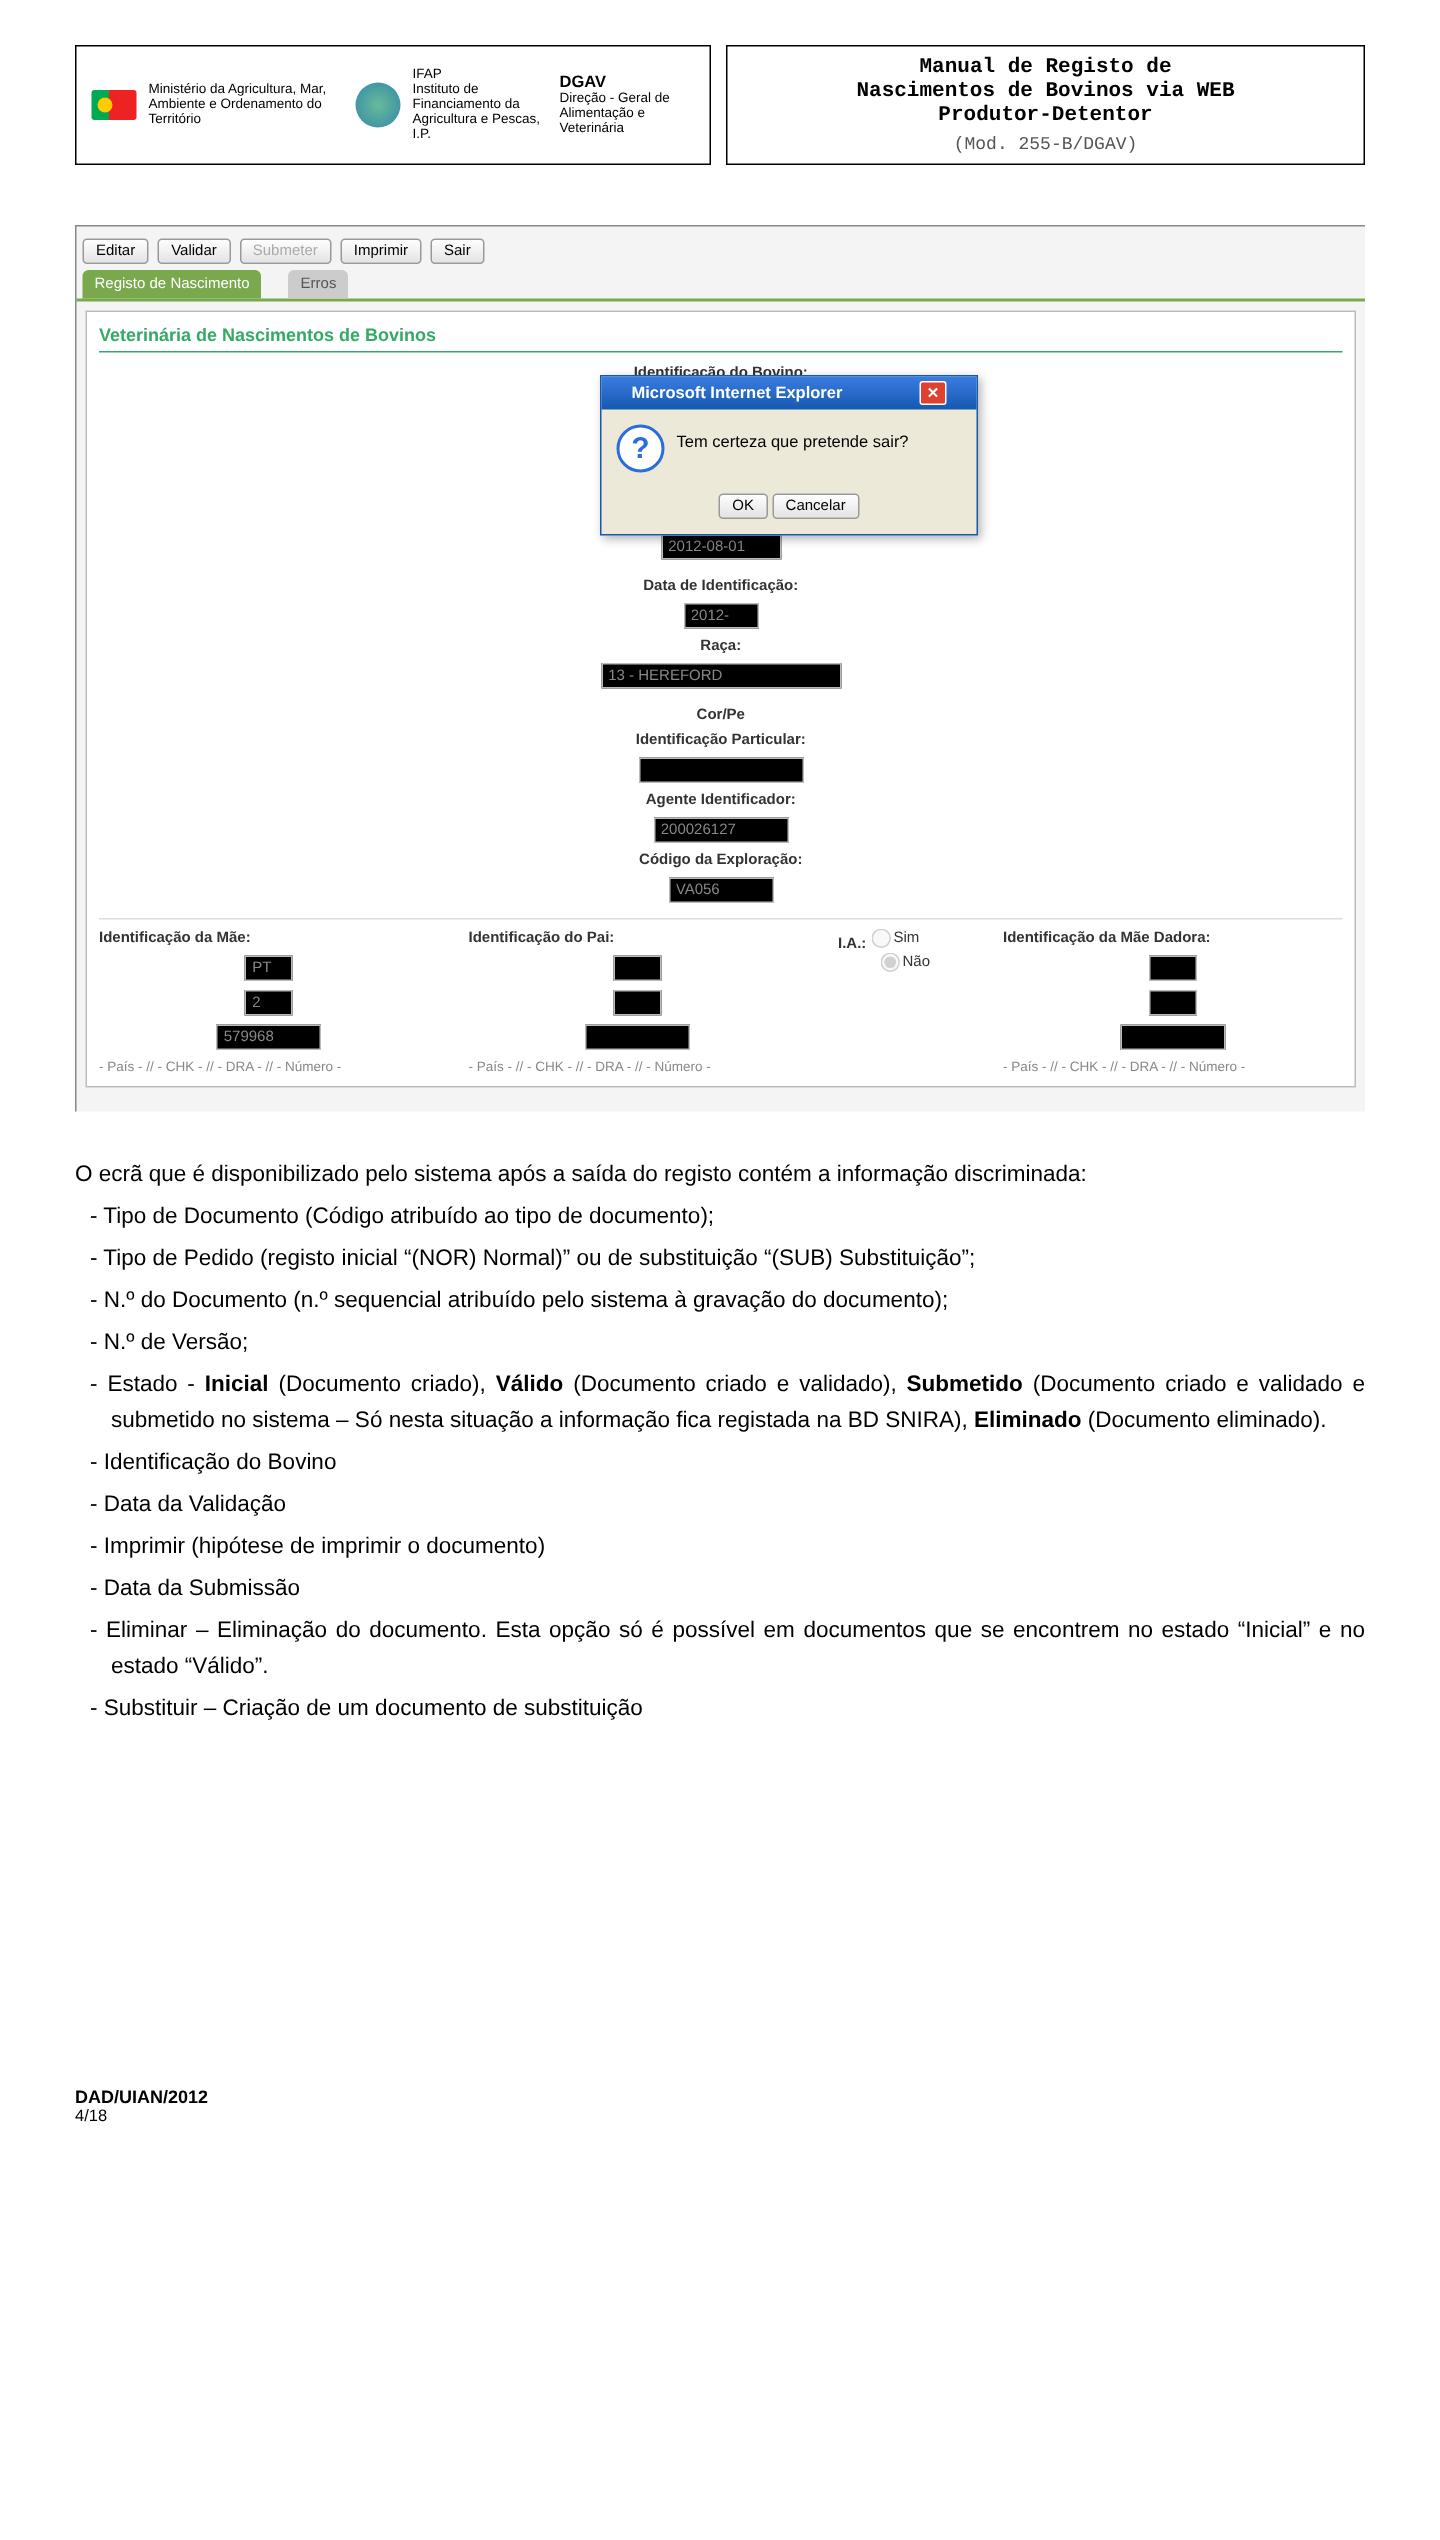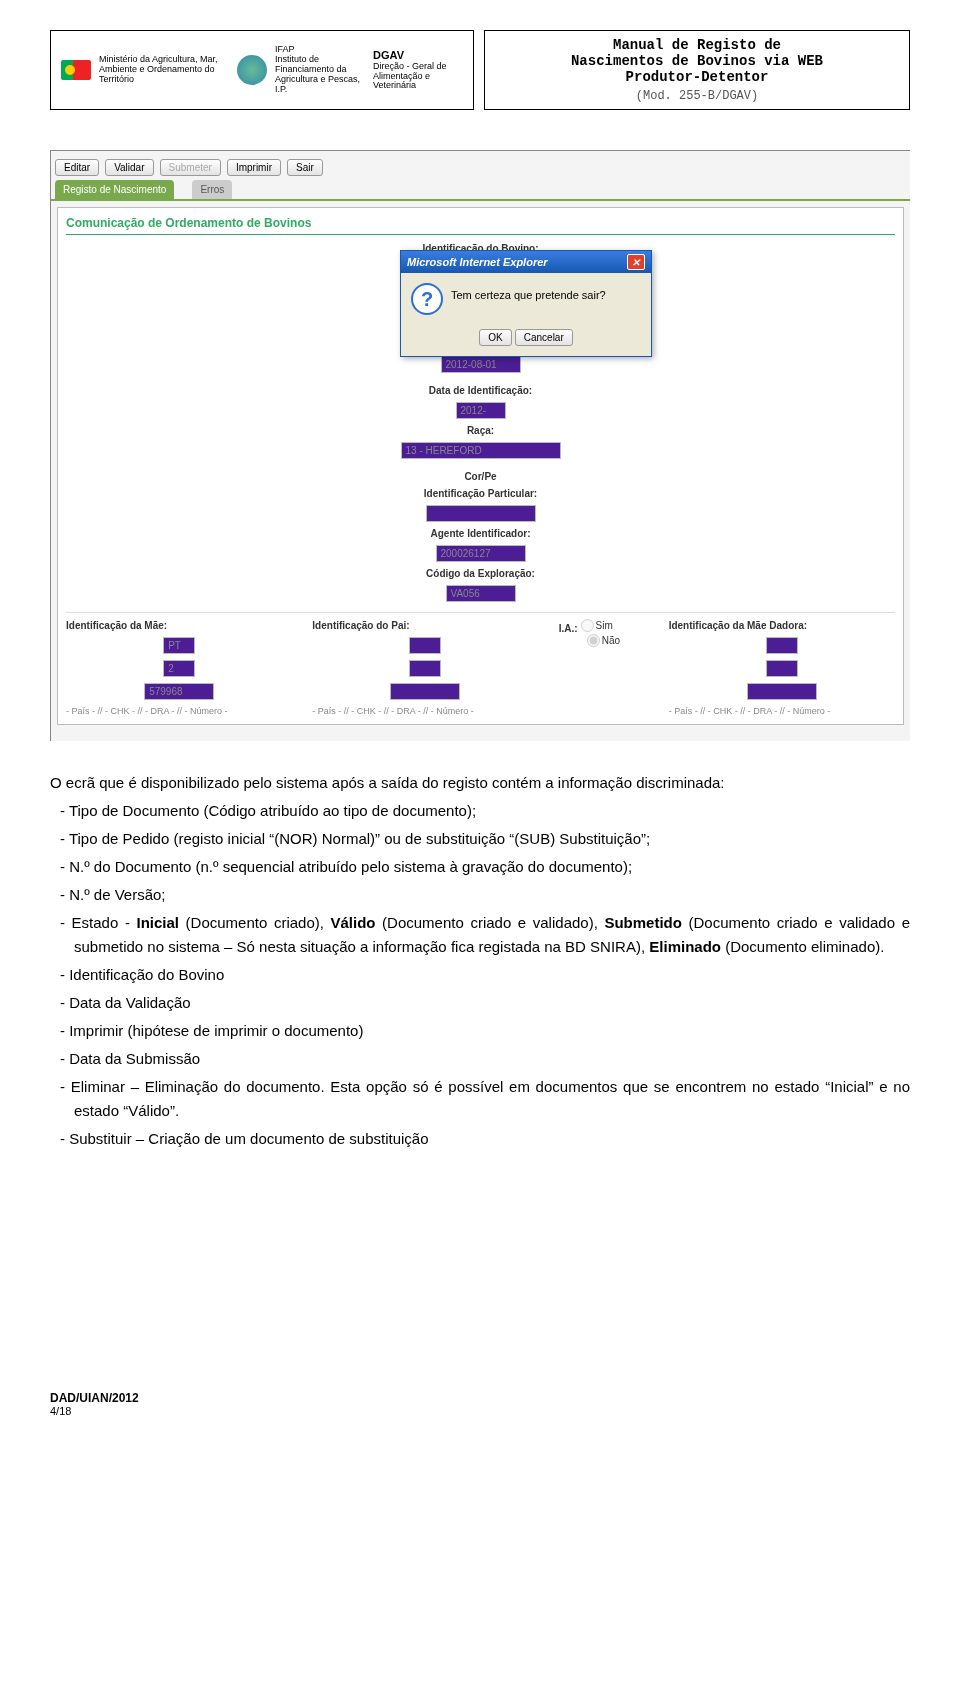--- a/index.html
+++ b/index.html
@@ -112,21 +112,21 @@
   }
   .app .panel-title {
     color:#3a6; font-weight:bold; font-size:12px;
     border-bottom:1px solid #3a6;
     padding-bottom:4px; margin-bottom:8px;
   }
   .app .row { display:flex; align-items:center; gap:6px; margin:6px 0; flex-wrap:wrap;flex-direction:column;}
   .app .lbl { font-weight:bold; font-size:10px; }
   .app input[type=text]{
     border:1px solid #bbb; padding:2px 4px; font-size:10px;
-    background:#4c1d95; color:#888;
+    background:#000000; color:#888;
   }
   .app .radio { display:inline-flex; align-items:center; gap:2px; font-size:10px;}
   .app .radio input{margin:0;}
   .app .cols3 {
     display:flex; gap:20px; margin-top:10px; border-top:1px solid #ddd; padding-top:6px;
   }
   .app .cols3 > div { flex:1; }
   .app .hint { color:#888; font-size:9px; margin-top:2px;}
   
   .app-wrap { position:relative; }
@@ -135,24 +135,23 @@
     left: 350px; top: 100px;
     width: 250px;
     background:#ece9d8;
     border:1px solid #1558b0;
     box-shadow: 2px 2px 6px rgba(0,0,0,.3);
     font-size:11px;
   }
   .dlg-title {
     background: linear-gradient(#3a7de0,#1558b0);
     color:#fff;
-    padding:3px 6px;
+    padding:3px 20px;
     display:flex; justify-content:space-between; align-items:center;
     font-weight:bold;
-    font-style:italic;
   }
   .dlg-body {
     display:flex; gap:8px; padding:10px;
   }
   .dlg-q {
     width:28px; height:28px; border-radius:50%;
     background:#fff; border:2px solid #2a6edb;
     color:#2a6edb; font-weight:bold; font-size:20px;
     display:flex; align-items:center; justify-content:center;
   }
@@ -210,21 +209,21 @@
         <button>Validar</button>
         <button style="color:#aaa">Submeter</button>
         <button>Imprimir</button>
         <button>Sair</button>
       </div>
       <div class="tabs">
         <div class="tab active">Registo de Nascimento</div>
         <div class="tab in">Erros</div>
       </div>
       <div class="panel">
-        <div class="panel-title">Comunicação de Ordenamento de Bovinos</div>
+        <div class="panel-title">Veterinária de Nascimentos de Bovinos</div>
 
         <div class="row">
           <span class="lbl">Identificação do Bovino:</span>
           <span style="font-weight:bold;">PT52000212</span>
           <span style="width:30px"></span>
           <span class="lbl">Sexo:</span>
           <label class="radio">
               <input type="radio" disabled="" style="">
               <span>M</span>
             </label>

